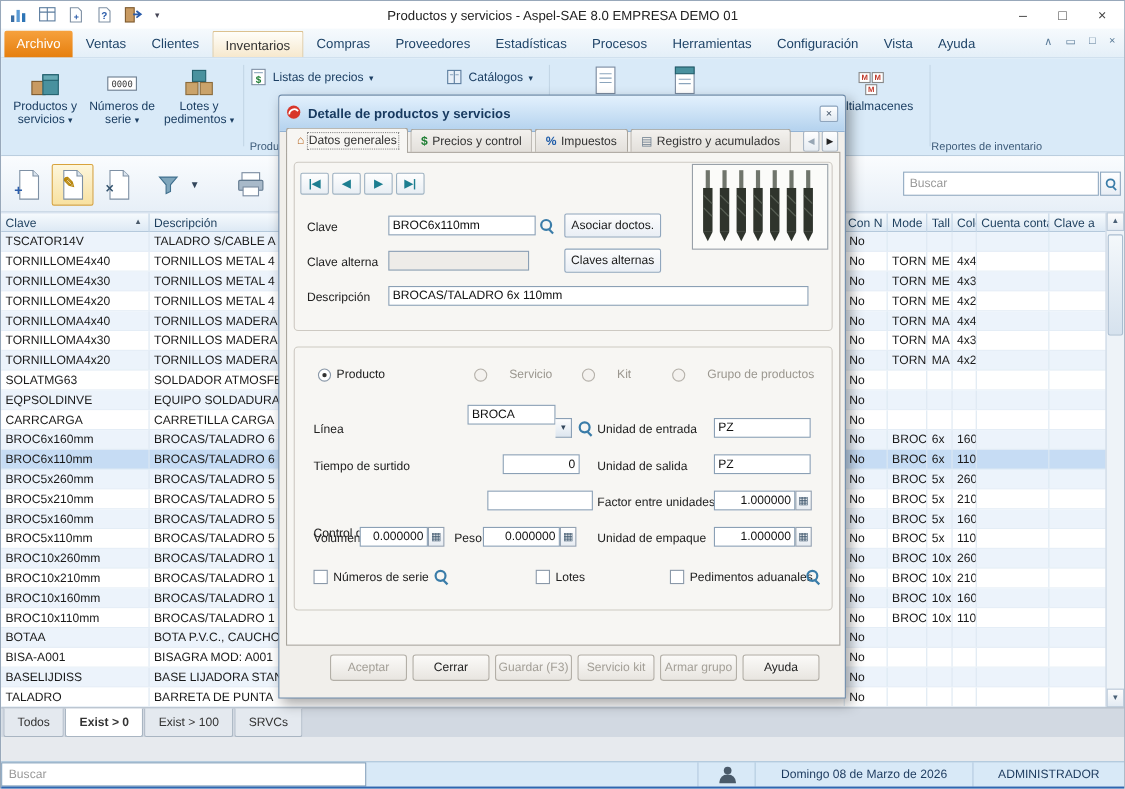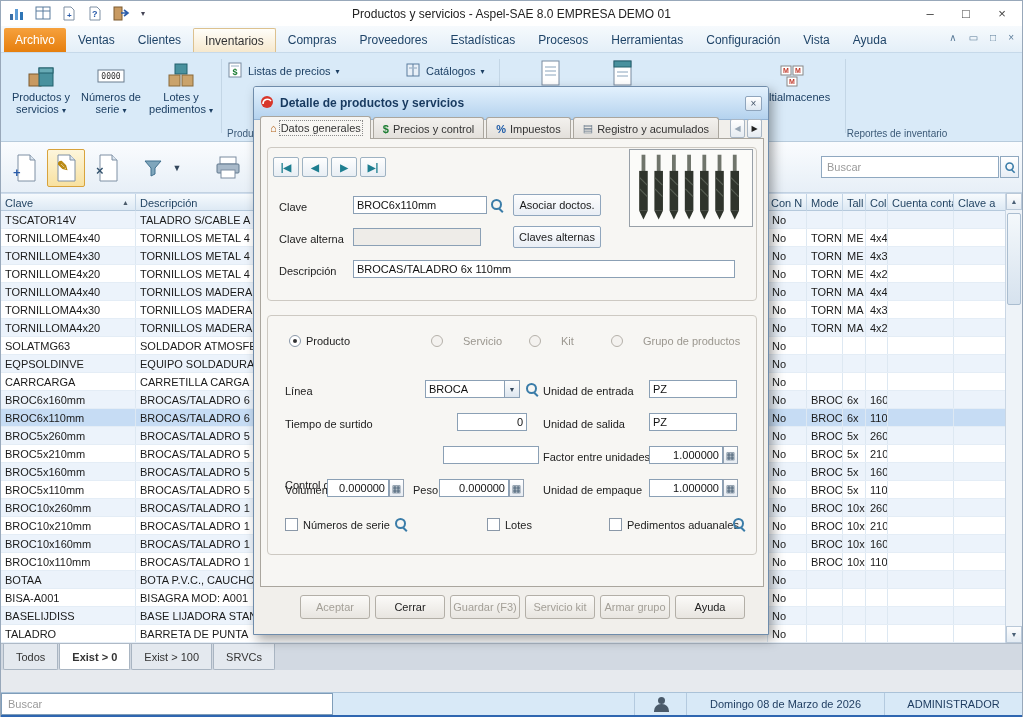--- a/index.html
+++ b/index.html
@@ -705,21 +705,21 @@
             <span class="rb"></span>
             <span>Kit</span>
           </div>
           <div class="radio-item disabled" style="left: 350px;">
             <span class="rb"></span>
             <span>Grupo de productos</span>
           </div>
         </div>
 
       <div class="lbl" style="left:24px;top:243px;">Línea</div>
-      <div class="inp" style="left:164px;top:241px;width:80px;">BROCA</div>
+      <div class="inp" style="left:164px;top:229px;width:80px;">BROCA</div>
       <div class="combo" style="left:244px;top:241px;">▼</div>
       <div class="magbtn" style="left:263px;top:242px;"><span class="mag"></span></div>
       <div class="lbl" style="left:282px;top:243px;">Unidad de entrada</div>
       <div class="inp" style="left:388px;top:241px;width:88px;">PZ</div>
 
       <div class="lbl" style="left:24px;top:276px;">Tiempo de surtido</div>
       <div class="inp right" style="left:196px;top:274px;width:70px;">0</div>
       <div class="lbl" style="left:282px;top:276px;">Unidad de salida</div>
       <div class="inp" style="left:388px;top:274px;width:88px;">PZ</div>
 

